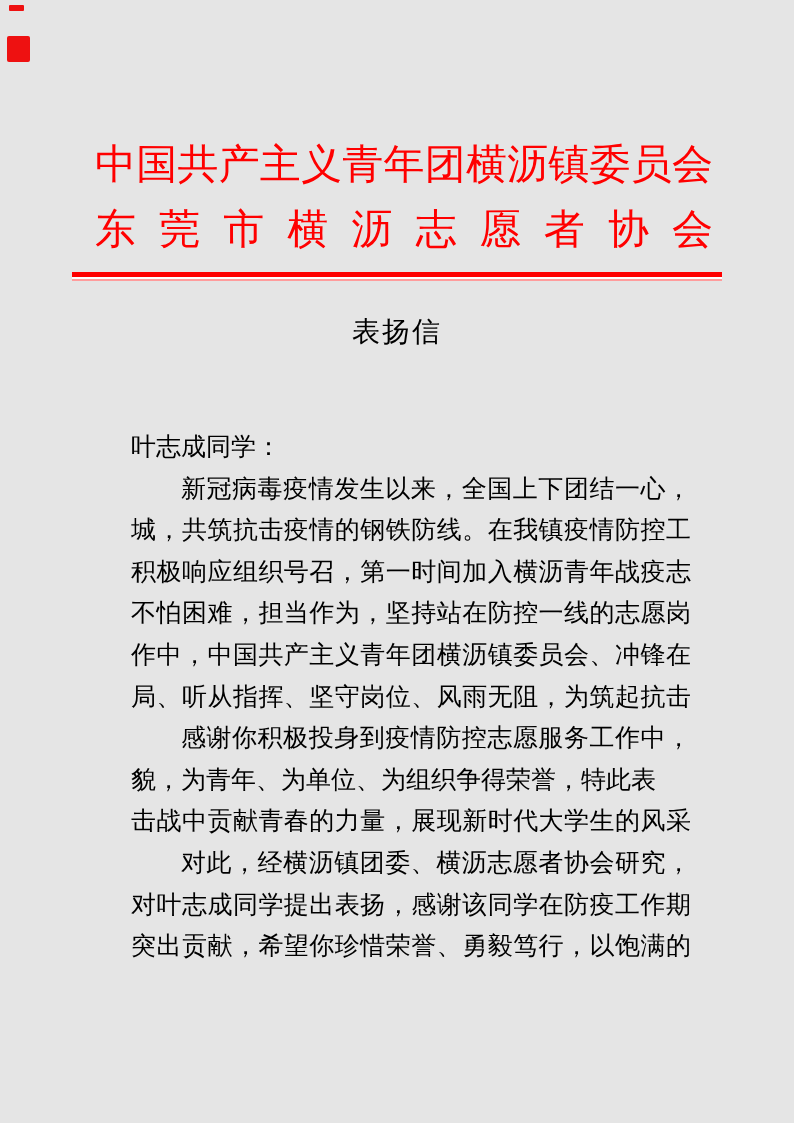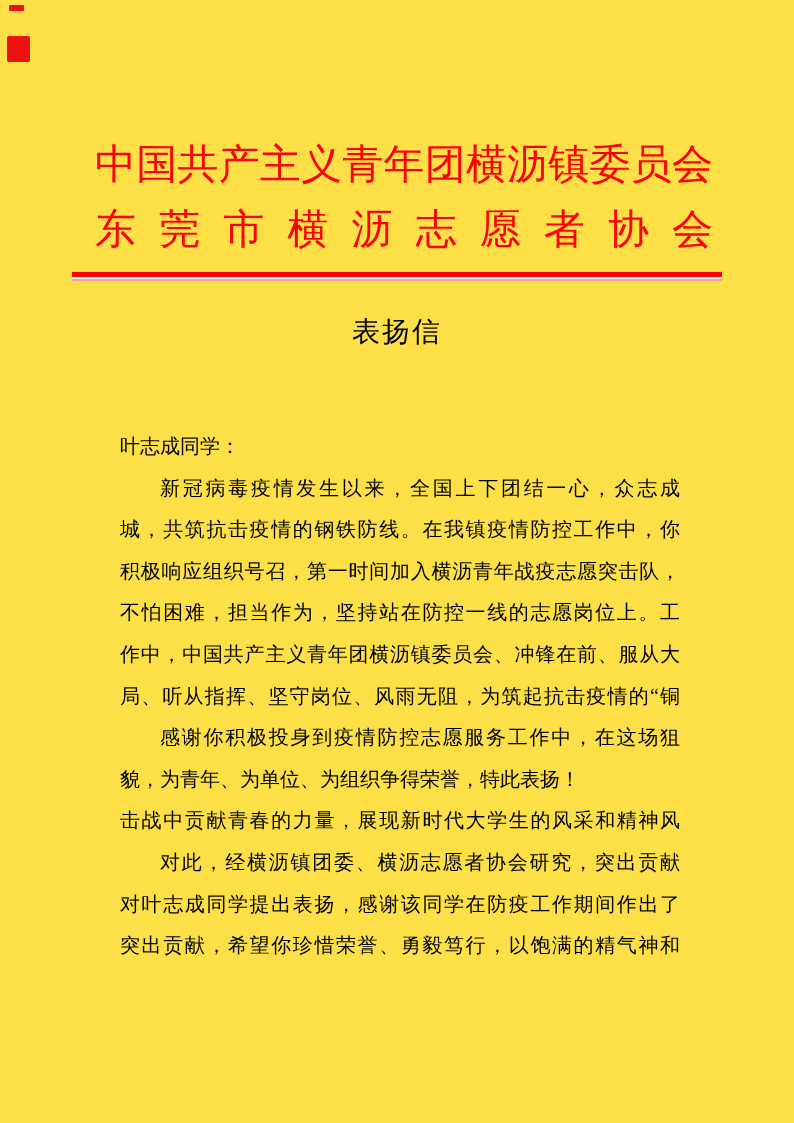--- a/index.html
+++ b/index.html
@@ -3,21 +3,21 @@
 <meta charset="utf-8">
 <style>
   html, body { margin: 0; padding: 0; }
   body {
     width: 794px; height: 1123px;
     background: #ffffff;
     position: relative;
     overflow: hidden;
     font-family: "Liberation Serif", "DejaVu Serif", serif;
   }
-  .page { position: absolute; inset: 0; background: #fde047; padding-left: 8px; }
+  .page { position: absolute; inset: 0; background: #e5e5e5; padding-left: 8px; }
 
   
   .corner-mark { position: absolute; background: #ee1111; }
   .corner-mark.small { left: 9px;  top: 5px;  width: 15px; height: 6px;  border-radius: 1px; }
   .corner-mark.large { left: 7px;  top: 36px; width: 23px; height: 26px; border-radius: 2px; }
 
   
   .lh-line {
     position: absolute; left: 95px; width: 618px;
     height: 54px; line-height: 54px;
@@ -40,22 +40,22 @@
     position: absolute; left: 0; top: 315px; width: 794px;
     text-align: center;
     font-family: "Liberation Sans", "DejaVu Sans", sans-serif;
     font-size: 28px; line-height: 34px; height: 34px;
     letter-spacing: 2px;
     color: #000000;
   }
 
   
   .letter-body {
-    position: absolute; left: 120px; top: 426px; width: 560px;
-    font-size: 20px; color: #000000;
+    position: absolute; left: 131px; top: 426px; width: 560px;
+    font-size: 25px; color: #000000;
   }
   .bline {
     height: 41.6px; line-height: 41.6px;
     overflow: hidden;
     text-align: left;
     white-space: normal;
   }
   .bline.just { text-align: justify; }
   .bline.just::after { content: ""; display: inline-block; width: 100%; height: 0; }
   .bline.ind { text-indent: 2em; }

